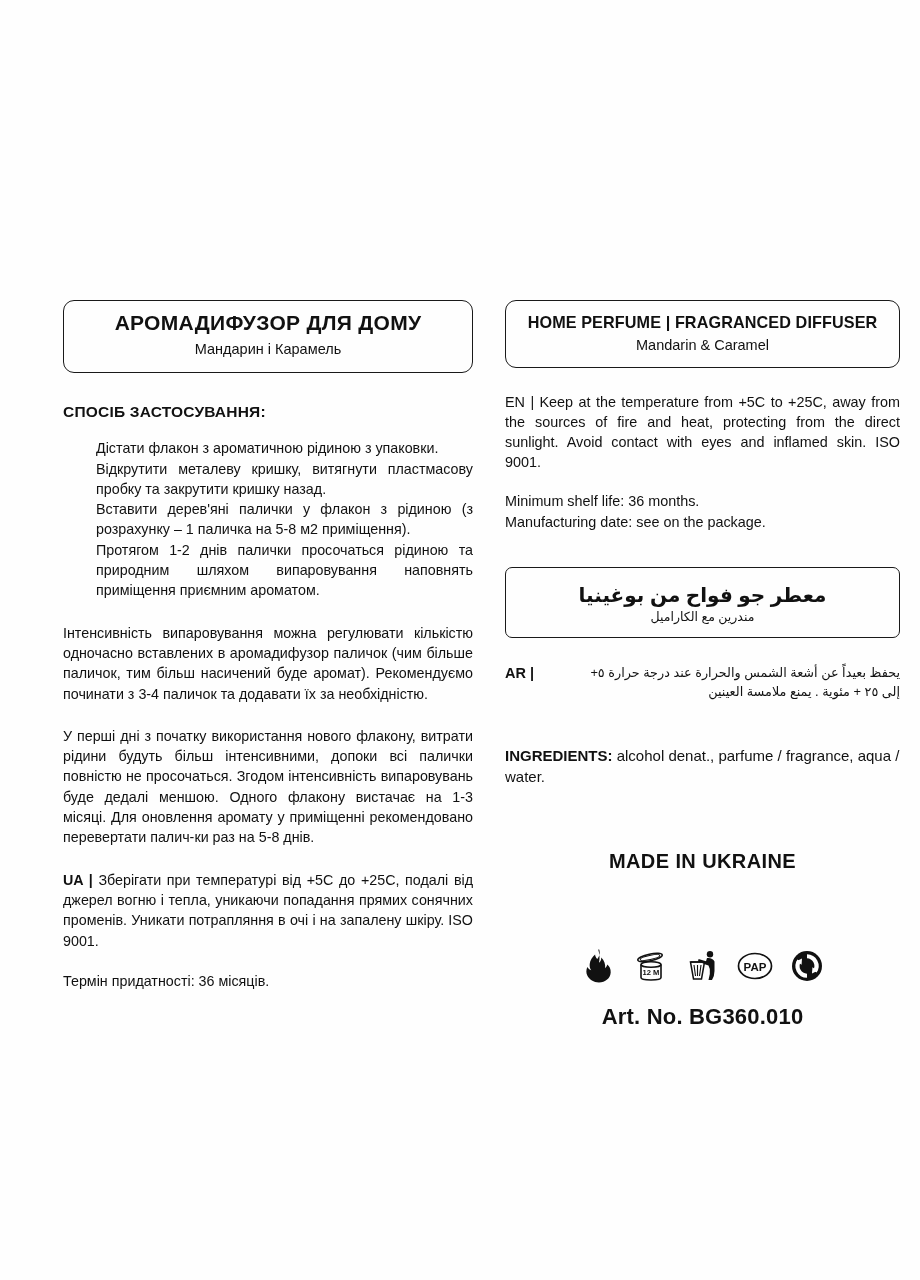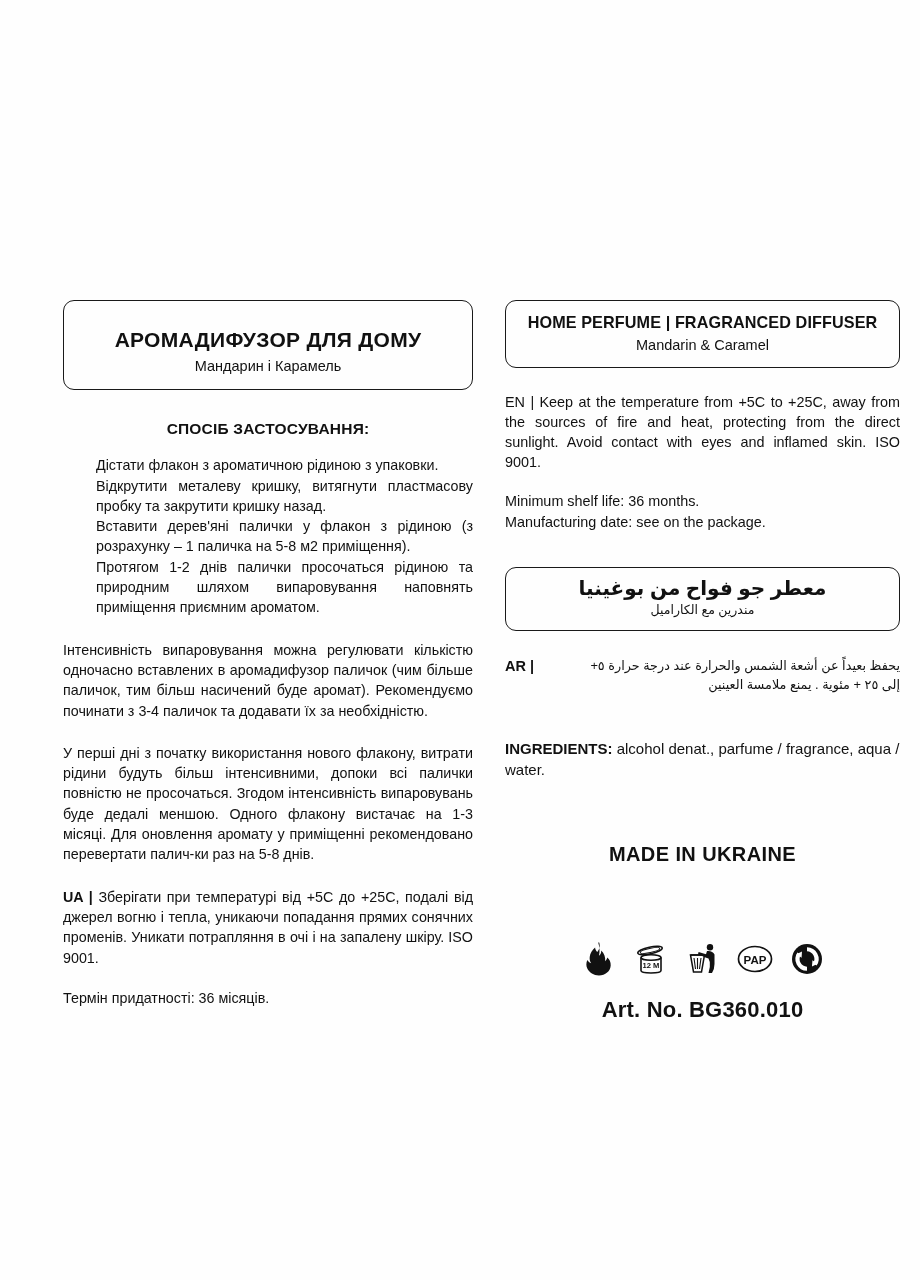--- a/index.html
+++ b/index.html
@@ -41,21 +41,21 @@
   }
   .col-right {
     width: 395px;
     margin-left: 32px;
   }
 
   
   .title-box {
     border: 1.6px solid #1a1a1a;
     border-radius: 11px;
-    padding: 27px 10px 14px 10px;
+    padding: 10px 10px 14px 10px;
     text-align: center;
     box-sizing: border-box;
   }
   .title-box .main {
     font-size: 21px;
     font-weight: 700;
     letter-spacing: 0.3px;
     line-height: 1.15;
     margin: 0;
   }
@@ -67,39 +67,38 @@
   }
 
   .title-box-en { padding: 12px 8px 13px 8px; }
   .title-box-en .main {
     font-size: 16.2px;
     font-weight: 700;
     letter-spacing: 0.1px;
   }
   .title-box-en .sub { font-size: 14.5px; margin-top: 4px; }
 
-  .title-box-ar { padding: 9px 8px 11px 8px; }
+  .title-box-ar { padding: 16px 8px 11px 8px; border-radius: 7px; }
   .title-box-ar .main {
     font-size: 20px;
     font-weight: 700;
     direction: rtl;
   }
   .title-box-ar .sub {
     font-size: 12.5px;
     direction: rtl;
     margin-top: 3px;
   }
 
   
   .section-heading {
     font-size: 15.5px;
     font-weight: 700;
     letter-spacing: 0.2px;
     margin: 30px 0 0 0;
-    text-align: center;
   }
 
   .steps {
     margin: 17px 0 16px 0;
     padding: 0 0 0 33px;
     list-style: none;
   }
   .steps li {
     font-size: 14.3px;
     line-height: 1.42;

